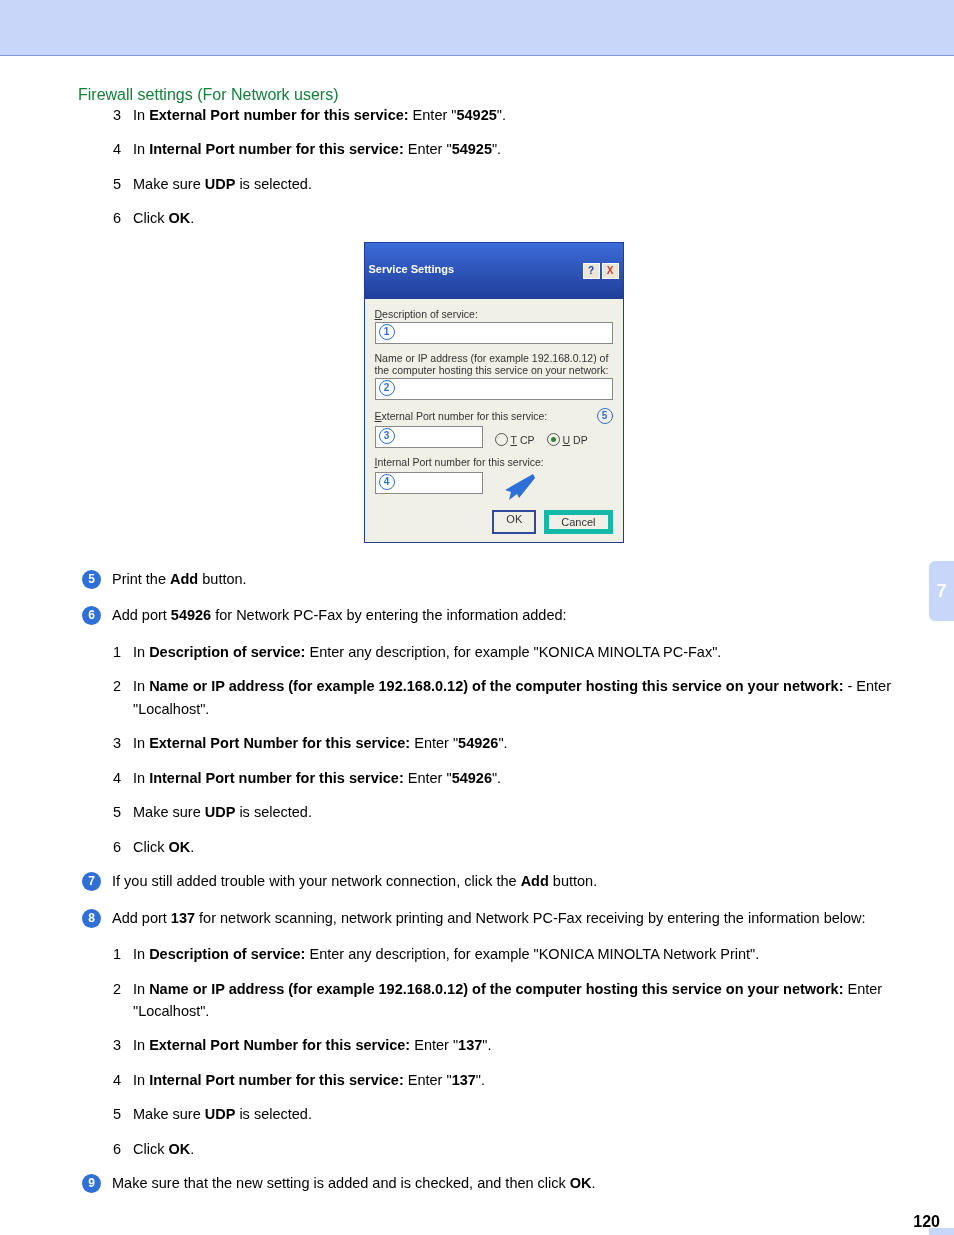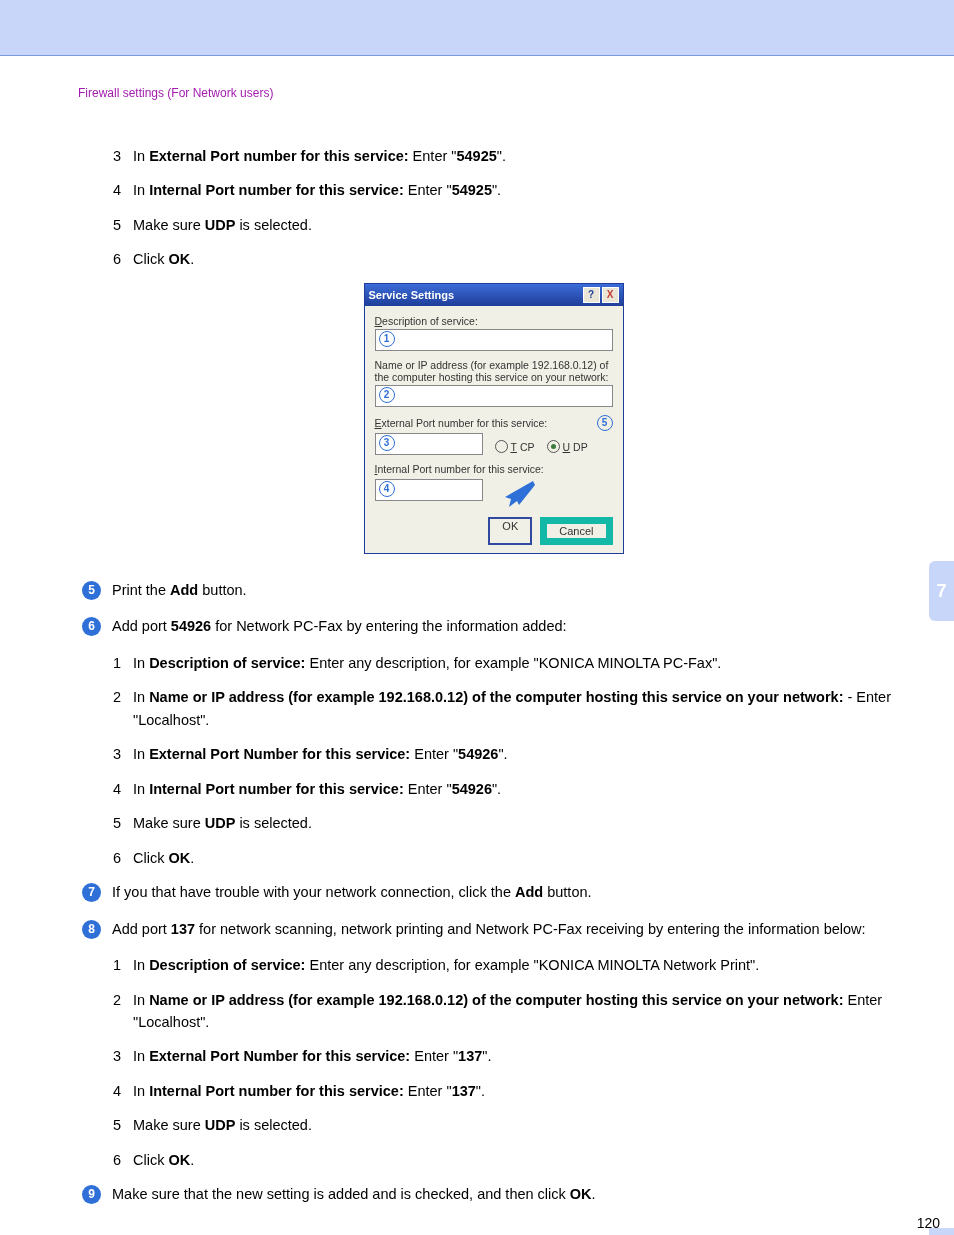--- a/index.html
+++ b/index.html
@@ -1,45 +1,45 @@
 <!DOCTYPE html>
 <html><head>
 <meta charset="utf-8">
 <style>
 html,body{margin:0;padding:0;font-family:Arial,Helvetica,sans-serif;font-size:14.5px;color:#000;background:#fff;width:954px}
 .topbar{height:55px;background:#c8d7f9;border-bottom:1px solid #7d98e2}
 .page{padding:30px 45px 40px 78px;position:relative}
-.crumb{color:#a21caf;font-size:12px;margin-bottom:45px}
+.crumb{color:#15803d;font-size:16px;}
 .ol{list-style:none;padding:0;margin:0}
 .ol>li{margin:0 0 12px 55px;position:relative;line-height:1.55}
 .ol>li>.num{position:absolute;left:-20px;top:0}
 .step{position:relative;margin:0 0 14px 34px;line-height:1.55}
 .step .bullet{position:absolute;left:-30px;top:2px;width:19px;height:19px;border-radius:50%;background:#2f6fd8;color:#fff;font-size:12px;font-weight:bold;text-align:center;line-height:19px}
 .dlg{width:258px;margin:10px auto 25px auto;border:1px solid #1f3d99;font-family:Tahoma,Arial,sans-serif;font-size:10.5px;background:#f0f0e6}
-.dlg-title{background:linear-gradient(#3b6cd8,#1f3d99);color:#fff;padding:3px 4px;font-weight:bold;display:flex;align-items:center;font-size:11px}
+.dlg-title{background:linear-gradient(#3b6cd8,#1f3d99);color:#fff;padding:20px 4px;font-weight:bold;display:flex;font-size:11px}
 .dlg-title .t{flex:1}
 .tb{width:15px;height:14px;background:#e9e6d8;border:1px solid #fff;margin-left:2px;display:flex;align-items:center;justify-content:center;font-size:10px;color:#1f3d99;font-weight:bold}
 .tb.cl{color:#c43b2f}
 .dlg-body{padding:9px 10px 8px 10px;color:#333}
 .fld{border:1px solid #888;background:#fff;height:18px;margin:2px 0 8px 0;padding:1px 3px;position:relative}
 .badge{display:inline-block;width:14px;height:14px;border:1.5px solid #2f6fd8;border-radius:50%;color:#2f6fd8;font-size:10px;text-align:center;line-height:13px;font-weight:bold}
 .lbl{color:#333;font-size:10.5px}
 .lbl u{text-decoration:underline}
 .row2{display:flex;align-items:center;gap:6px}
 .portfld{width:100px}
 .radio{display:inline-flex;align-items:center;gap:3px;margin-left:6px;font-size:10.5px}
 .radio .dot{width:11px;height:11px;border:1px solid #555;border-radius:50%;display:inline-flex;align-items:center;justify-content:center}
 .radio .dot .on{width:5px;height:5px;border-radius:50%;background:#3a7c3a}
 .btnrow{display:flex;justify-content:flex-end;gap:8px;margin-top:6px}
-.btn{border:7px solid #14b8a6;background:#f0f0e6;padding:1px 12px;font-size:11px}
+.btn{border:5px solid #14b8a6;background:#f0f0e6;padding:1px 12px;font-size:11px}
 .btn.def{border:2px solid #2f4a9e}
 .arrow{position:relative;margin:2px 0 0 6px}
 .arrow svg{width:42px;height:32px}
 .tab{position:absolute;right:0;top:505px;width:25px;height:60px;background:#c8d7f9;border-radius:6px 0 0 6px;color:#fff;text-align:center;line-height:60px;font-size:18px;font-weight:bold}
-.pgnum{position:absolute;right:14px;bottom:4px;font-size:14px;font-weight:normal}
+.pgnum{position:absolute;right:14px;bottom:4px;font-size:16px;font-weight:bold}
 .pgbar{position:absolute;right:0;bottom:0;width:25px;height:7px;background:#c8d7f9}
 b{font-weight:bold}
 </style>
 </head>
 <body>
 
 <div class="topbar"></div>
 
 <div class="page">
   <div class="crumb">Firewall settings (For Network users)</div>
@@ -96,21 +96,21 @@
   <div class="step"><span class="bullet">6</span><span>Add port </span><b>54926</b><span> for Network PC-Fax by entering the information added:</span></div>
   <ul class="ol">
     <li><span class="num">1</span><span>In </span><b>Description of service:</b><span> Enter any description, for example "KONICA MINOLTA PC-Fax".</span></li>
     <li><span class="num">2</span><span>In </span><b>Name or IP address (for example 192.168.0.12) of the computer hosting this service on your network:</b><span> - Enter "Localhost".</span></li>
     <li><span class="num">3</span><span>In </span><b>External Port Number for this service:</b><span> Enter "</span><b>54926</b><span>".</span></li>
     <li><span class="num">4</span><span>In </span><b>Internal Port number for this service:</b><span> Enter "</span><b>54926</b><span>".</span></li>
     <li><span class="num">5</span><span>Make sure </span><b>UDP</b><span> is selected.</span></li>
     <li><span class="num">6</span><span>Click </span><b>OK</b><span>.</span></li>
   </ul>
 
-  <div class="step"><span class="bullet">7</span><span>If you that have trouble with your network connection, click the </span><b>Add</b><span> button.</span></div>
+  <div class="step"><span class="bullet">7</span><span>If you still added trouble with your network connection, click the </span><b>Add</b><span> button.</span></div>
 
   <div class="step"><span class="bullet">8</span><span>Add port </span><b>137</b><span> for network scanning, network printing and Network PC-Fax receiving by entering the information below:</span></div>
   <ul class="ol">
     <li><span class="num">1</span><span>In </span><b>Description of service:</b><span> Enter any description, for example "KONICA MINOLTA Network Print".</span></li>
     <li><span class="num">2</span><span>In </span><b>Name or IP address (for example 192.168.0.12) of the computer hosting this service on your network:</b><span> Enter "Localhost".</span></li>
     <li><span class="num">3</span><span>In </span><b>External Port Number for this service:</b><span> Enter "</span><b>137</b><span>".</span></li>
     <li><span class="num">4</span><span>In </span><b>Internal Port number for this service:</b><span> Enter "</span><b>137</b><span>".</span></li>
     <li><span class="num">5</span><span>Make sure </span><b>UDP</b><span> is selected.</span></li>
     <li><span class="num">6</span><span>Click </span><b>OK</b><span>.</span></li>
   </ul>

